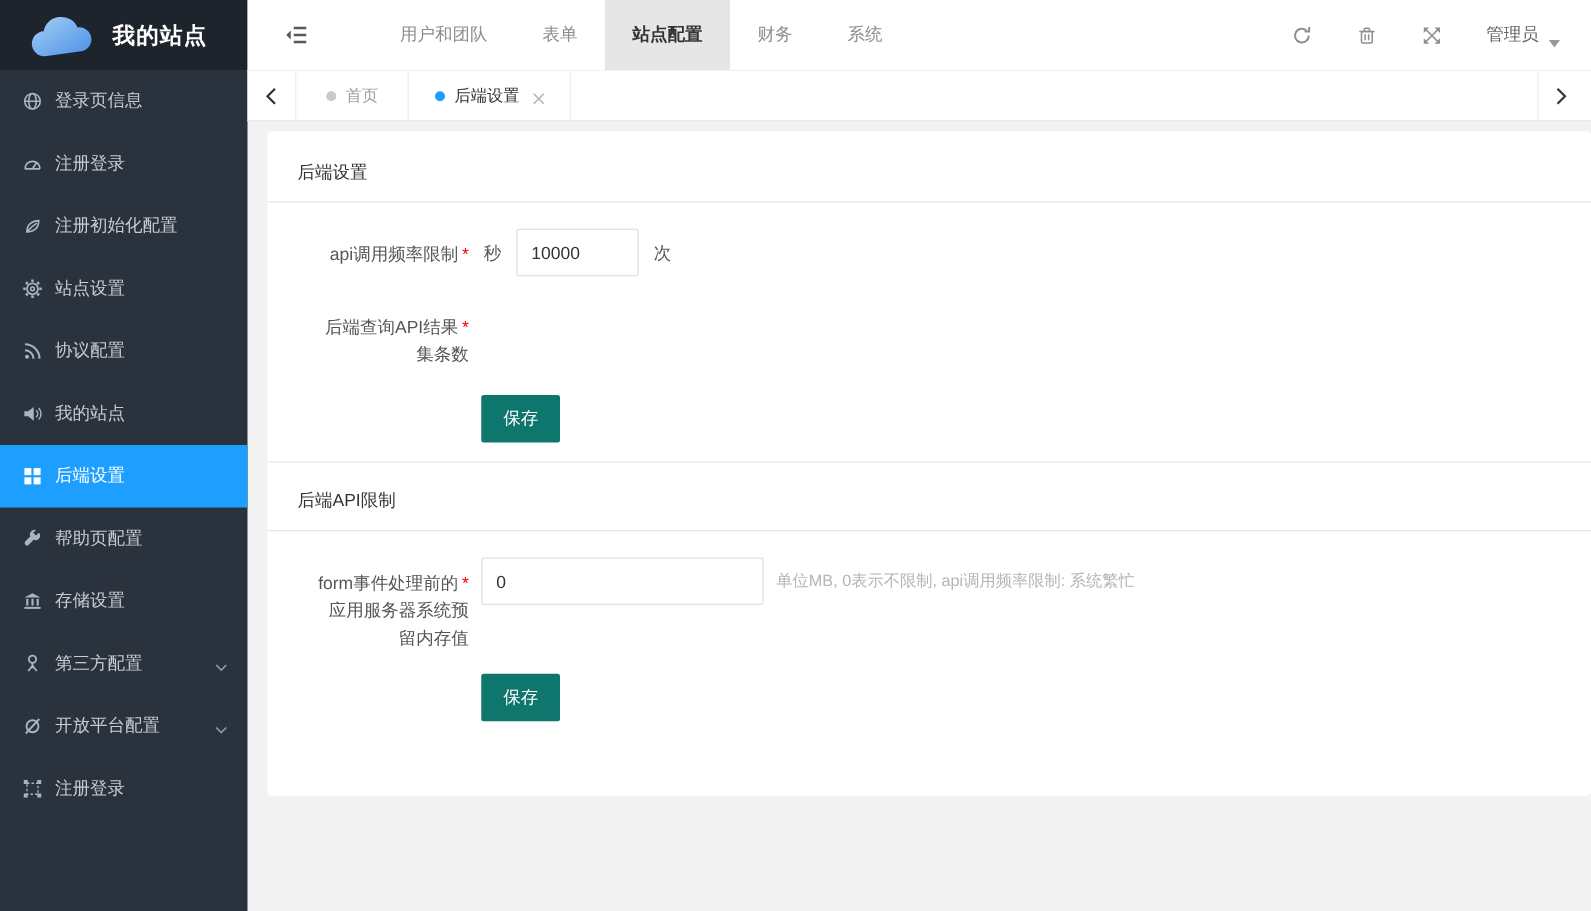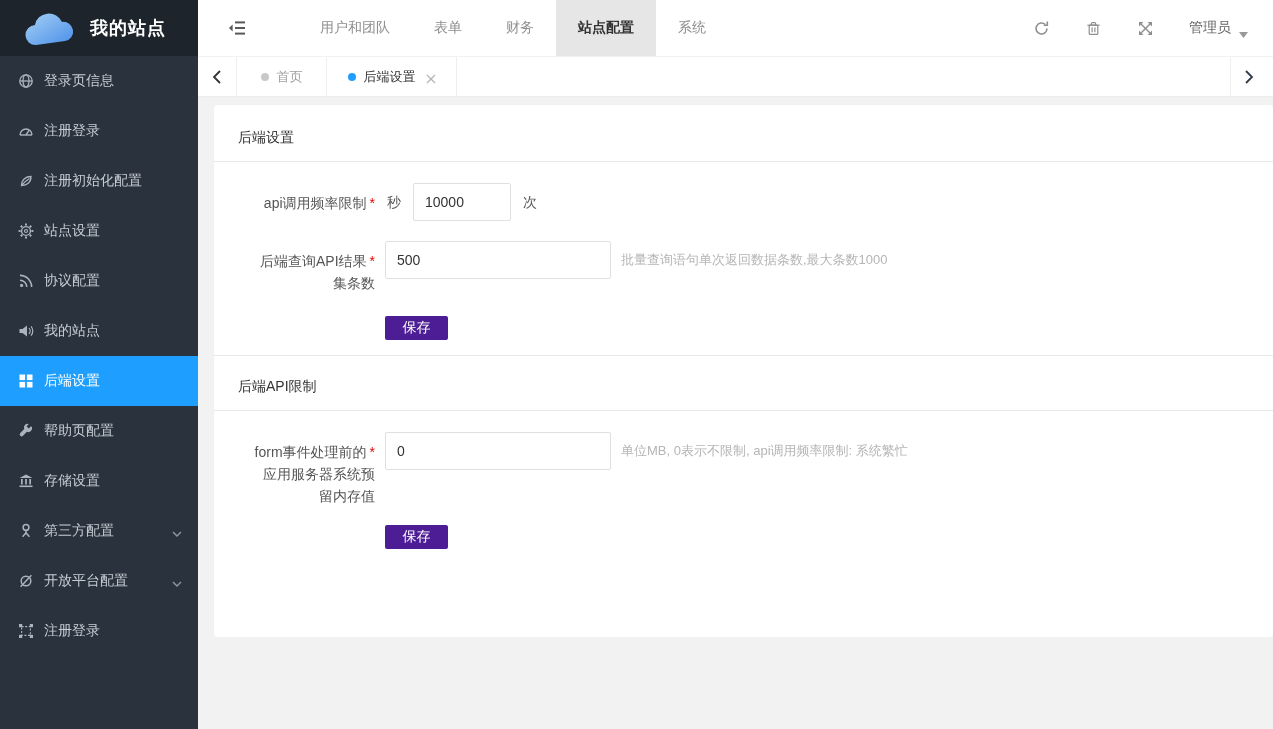--- a/index.html
+++ b/index.html
@@ -74,21 +74,21 @@
     font-family:"Liberation Sans","DejaVu Sans",sans-serif; outline:none; background:#fff; }
   .inp.small { width:98px; margin-left:10px; }
   .inp.wide { width:226px; margin-left:10px; }
   .unit { line-height:38px; font-size:14px; color:#555; margin:0 0 0 12px; }
   .unit.second { margin-right:0; }
   .inp.small.second { margin-left:12px; }
   .hint { line-height:38px; font-size:13px; color:#b5b5b5; margin-left:10px; white-space:nowrap; }
   .save-row { padding-left:171px; }
   .save-row.s1 { margin-top:22px; }
   .save-row.s2 { margin-top:18px; }
-  .save-btn { width:63px; height:24px; background:#4c1d95; color:#fff; border:none; border-radius:2px;
+  .save-btn { width:63px; height:38px; background:#0f766e; color:#fff; border:none; border-radius:2px;
     font-size:14px; cursor:pointer; font-family:"Liberation Sans","DejaVu Sans",sans-serif; }
 </style>
 </head>
 <body>
 
 <div class="app">
 
   <aside class="sidebar">
     <div class="logo">
       <svg viewBox="0 0 56 38">
@@ -268,25 +268,25 @@
           <polygon points="4.6,6.4 1,10 4.6,13.6"></polygon>
         </svg>
       </span>
       <nav class="nav">
         <div class="nav-item">
           <span>用户和团队</span>
           </div>
         <div class="nav-item">
           <span>表单</span>
           </div>
+        <div class="nav-item active">
+          <span>站点配置</span>
+          </div>
         <div class="nav-item">
           <span>财务</span>
-          </div>
-        <div class="nav-item active">
-          <span>站点配置</span>
           </div>
         <div class="nav-item">
           <span>系统</span>
           </div>
       </nav>
       <div class="header-right">
         <span class="hr-icon">
           <svg viewBox="0 0 17 17" fill="none" stroke="currentColor" stroke-width="1.6">
             <path d="M14 8.5 a5.5 5.5 0 1 1 -1.7-4"></path>
             <polyline points="14.3,1.6 14.3,5.2 10.7,5.2" fill="none"></polyline>
@@ -366,24 +366,20 @@
               <span class="unit second">次</span>
             </div>
           </div>
 
 
           <div class="form-row last">
             <div class="form-label">
               <span>后端查询API结果</span><span class="req">*</span><br>
               <span>集条数</span>
             </div>
-            <div class="fld">
-              <input class="inp wide" type="text" value="500" style="">
-              <span class="hint">批量查询语句单次返回数据条数,最大条数1000</span>
-            </div>
           </div>
 
           <div class="save-row s1">
             <button class="save-btn">保存</button>
           </div>
         </div>
 
         <div class="section-head second">
           <div class="section-title">后端API限制</div>
         </div>

